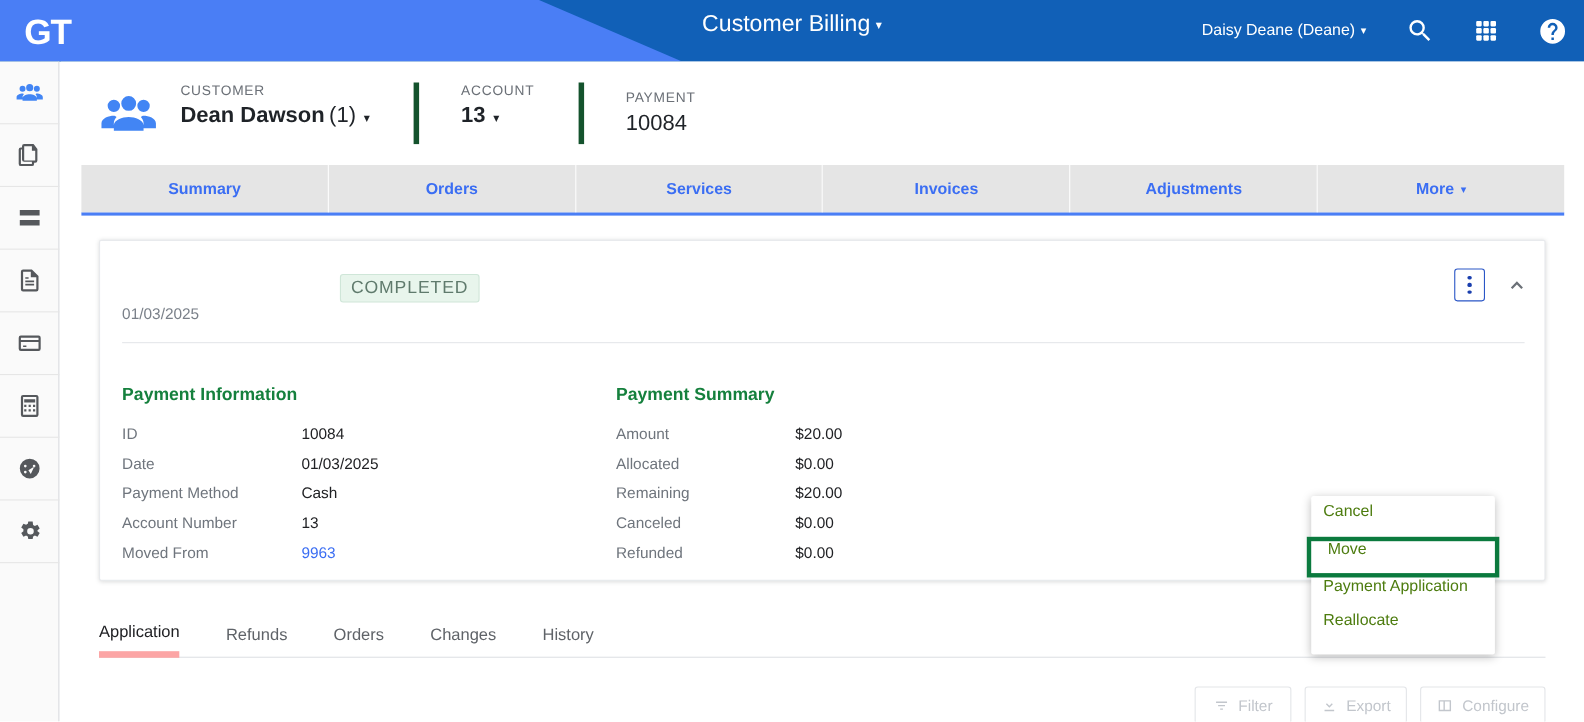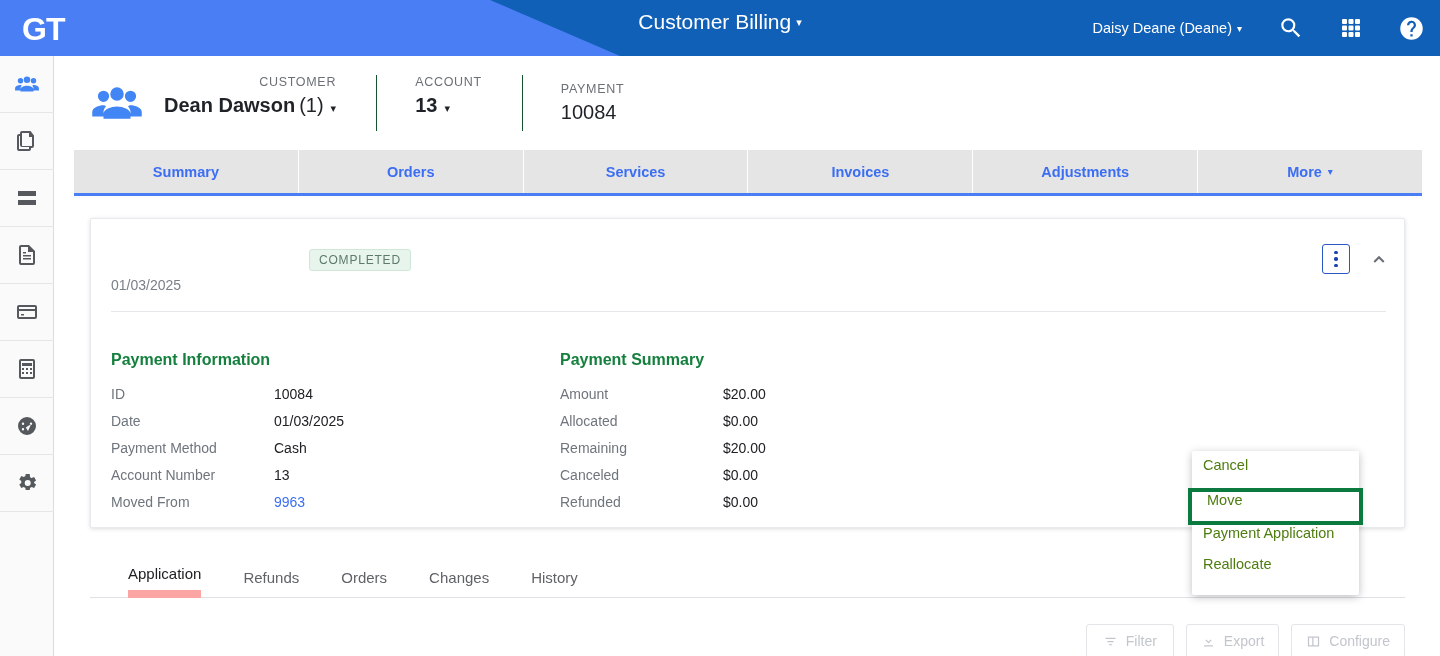--- a/index.html
+++ b/index.html
@@ -68,21 +68,21 @@
   }
 
   
   .ctxbar {
     position: absolute; left: 0; top: 0; width: 1385px; height: 94px;
     display: flex; align-items: center; padding-left: 35px;
   }
   .ctx-avatar { margin-right: 20px; display:flex; align-items:center; }
   .ctx-avatar svg { fill: #4285f4; }
   .ctx-block { padding-right: 40px; }
-  .ctx-block.bordered { border-right: 1px solid #14532d; height: 56px; text-align: right; }
+  .ctx-block.bordered { border-right: 5px solid #14532d; height: 56px; }
   .ctx-label {
     font-size: 12.5px; color: #6b7077; letter-spacing: .7px;
     text-transform: uppercase; margin-bottom: 5px;
   }
   .ctx-value { font-size: 20px; color: #1f2328; display: flex; align-items: baseline; }
   .ctx-value b { font-weight: bold; }
   .ctx-value .paren { font-weight: normal; margin-left: 4px; }
   .ctx-value .caret { font-size: 11px; margin-left: 7px; color: #1f2328; }
   .ctx-value.plain { font-weight: normal; }
   #ctx-account { padding-left: 38px; }
@@ -108,21 +108,21 @@
     background: #ffffff; border: 1px solid #e8eaed; border-radius: 2px;
     box-shadow: 0 1px 4px rgba(60,64,67,.18);
   }
   .card-title {
     position: absolute; left: 20px; top: 22px;
     font-size: 21px; color: #202124;
   }
   .badge {
     position: absolute; left: 218px; top: 30px;
     background: #e8f5ec; border: 1px solid #cfe6d8; border-radius: 3px;
-    color: #5f7a6c; font-size: 12px; letter-spacing: .8px;
+    color: #5f7a6c; font-size: 16px; letter-spacing: .8px;
     padding: 3px 9px 3px 9px;
   }
   .card-date {
     position: absolute; left: 20px; top: 58px;
     font-size: 14px; color: #7a8089;
   }
   .card-divider {
     position: absolute; left: 20px; top: 92px; width: 1275px; height: 1px;
     background: #e5e7ea;
   }
@@ -171,21 +171,21 @@
   
   .subtabs {
     position: absolute; left: 35px; top: 500px; width: 1315px; height: 42px;
     display: flex; border-bottom: 1px solid #dfe1e5;
   }
   .subtab {
     height: 42px; display: flex; align-items: center;
     font-size: 15px; color: #5f6368; margin-right: 42px; cursor: pointer;
   }
   .subtab.active {
-    color: #202124; border-bottom: 8px solid #fca5a5; margin-left: 38px;
+    color: #202124; border-bottom: 6px solid #fca5a5;
   }
 
   
   .bottombar {
     position: absolute; left: 35px; top: 562px; width: 1315px; height: 46px;
     display: flex; justify-content: flex-end; align-items: center;
   }
   .tbtn {
     height: 34px; min-width: 88px; margin-left: 12px;
     border: 1px solid #e3e5e8; border-radius: 3px; background: #ffffff;

